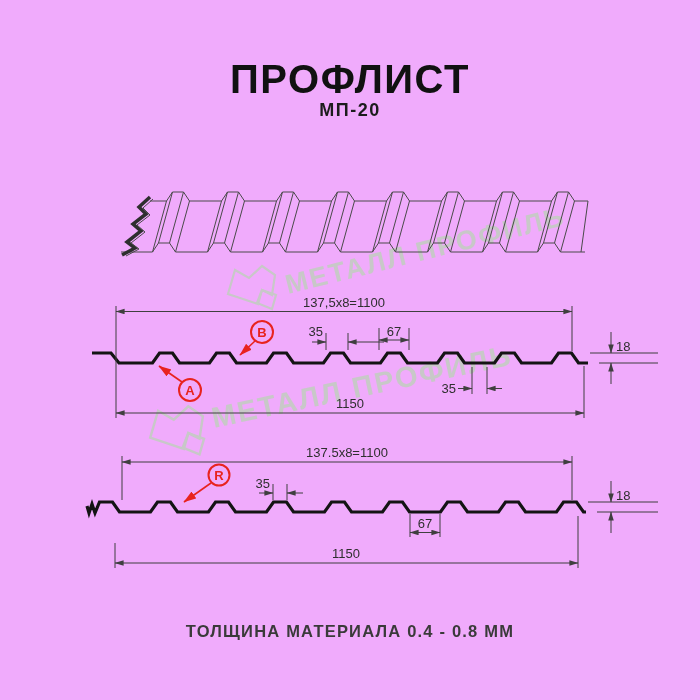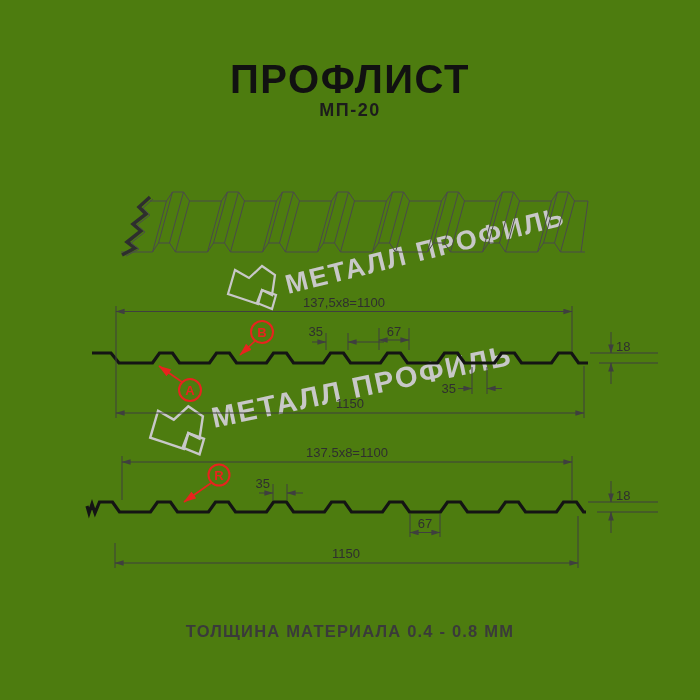--- a/index.html
+++ b/index.html
@@ -1,20 +1,20 @@
 <!DOCTYPE html>
 <html><head>
 <meta charset="utf-8">
 <style>
   :root{
     --red:#e8231e; --line:#3f3f3f; --text:#2f2f2f;
     --profile:#141414; --wm:#c8c8c8; --sheet:#4a4a4a;
   }
   html,body{margin:0;padding:0;background:#ffffff;}
-  .stage{position:relative;width:700px;height:700px;background:#4d7c0f;overflow:hidden;
+  .stage{position:relative;width:700px;height:700px;background:#f0abfc;overflow:hidden;
          font-family:"Liberation Sans", sans-serif;}
   svg{position:absolute;left:0;top:0;}
   text{font-family:"Liberation Sans", sans-serif;}
   .title-text{font-size:40px;font-weight:900;letter-spacing:1.5px;fill:#111;}
   .subtitle-text{font-size:18px;font-weight:600;letter-spacing:1.5px;fill:#1c1c1c;}
   .footer-text{font-size:16.5px;font-weight:700;letter-spacing:1.2px;fill:#3a3a3a;}
   .dim-text{font-size:13px;fill:var(--text);}
   .wm-text{font-size:27px;font-weight:700;letter-spacing:2px;fill:var(--wm);}
   .wm-text2{font-size:29px;font-weight:700;letter-spacing:2px;fill:var(--wm);}
   .wm-shape{stroke:var(--wm);stroke-width:2.2;fill:none;}

